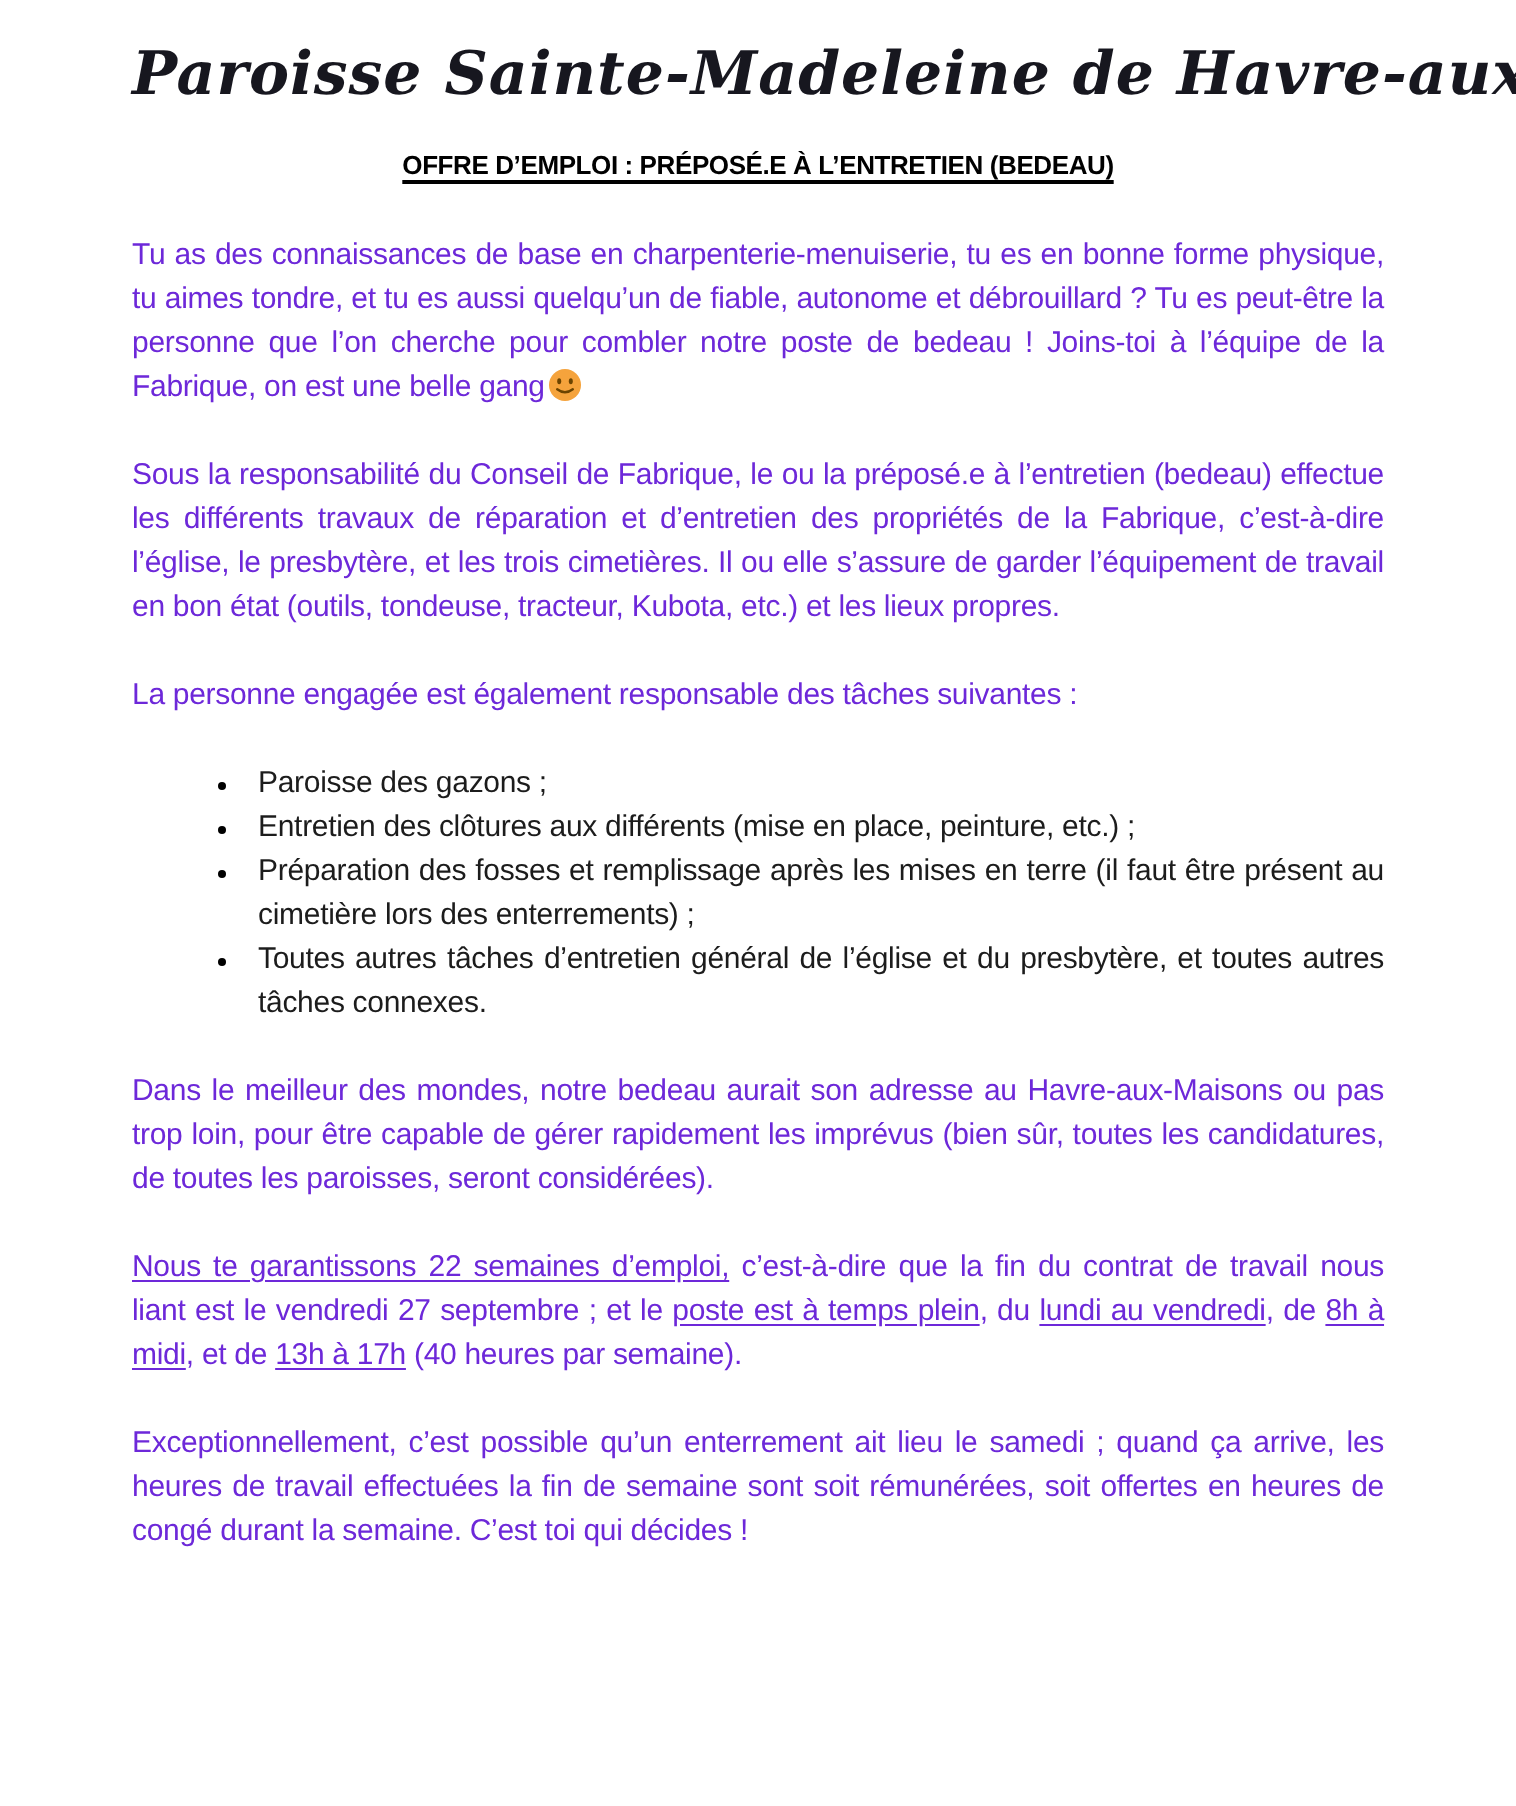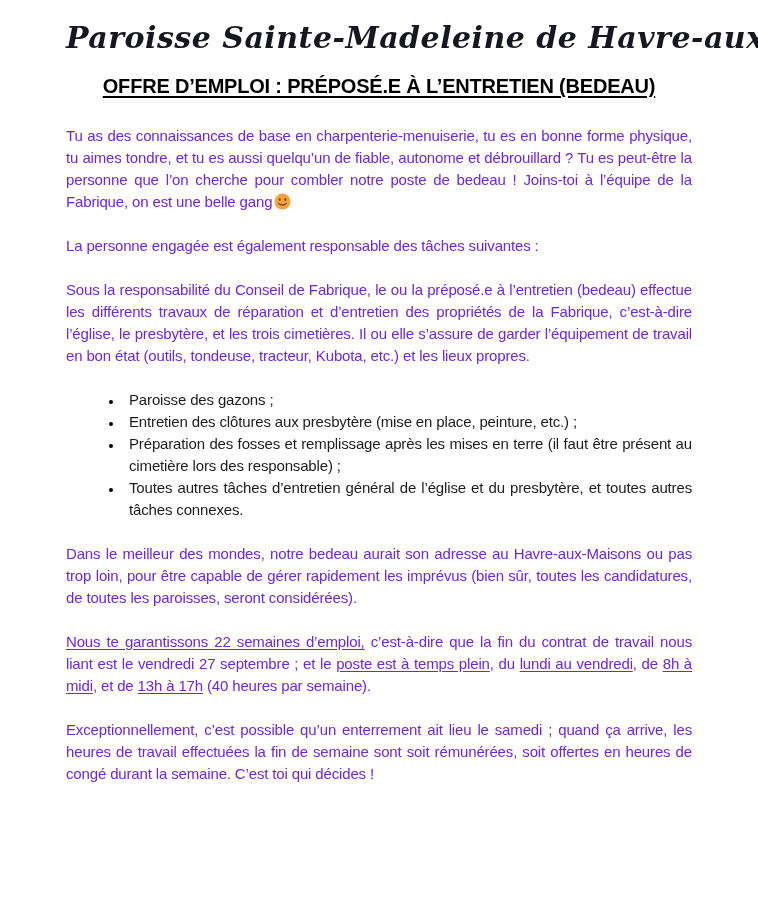--- a/index.html
+++ b/index.html
@@ -28,21 +28,21 @@
     font-style: italic;
     font-weight: 700;
     font-size: 30px;
     letter-spacing: 0.5px;
     color: #17171f;
     white-space: nowrap;
   }
   .doc-subtitle {
     margin: 0 0 27px 0;
     text-align: center;
-    font-size: 20px;
+    font-size: 13px;
     font-weight: 700;
     letter-spacing: -0.2px;
     color: #000000;
   }
   .doc-subtitle .sub-inner {
     text-decoration: underline;
     text-decoration-thickness: 1.5px;
     text-underline-offset: 3px;
   }
   .para {
@@ -92,28 +92,28 @@
 
   <h2 class="doc-subtitle"><span class="sub-inner">OFFRE D’EMPLOI : PRÉPOSÉ.E À L’ENTRETIEN (BEDEAU)</span></h2>
 
   <p class="para"><span>Tu as des connaissances de base en charpenterie-menuiserie, tu es en bonne forme physique, tu aimes tondre, et tu es aussi quelqu’un de fiable, autonome et débrouillard ? Tu es peut-être la personne que l’on cherche pour combler notre poste de bedeau ! Joins-toi à l’équipe de la Fabrique, on est une belle gang</span><span class="emoji-wrap"><svg width="17" height="17" viewBox="0 0 17 17" aria-hidden="true">
           <circle cx="8.5" cy="8.5" r="8" fill="#F5A33C"></circle>
           <ellipse cx="5.6" cy="6.6" rx="1.0" ry="1.5" fill="#6b4300"></ellipse>
           <ellipse cx="11.4" cy="6.6" rx="1.0" ry="1.5" fill="#6b4300"></ellipse>
           <path d="M4.6 10.6 Q8.5 13.6 12.4 10.6" stroke="#6b4300" stroke-width="1.2" fill="none" stroke-linecap="round"></path>
         </svg></span></p>
 
+  <p class="para">Sous la responsabilité du Conseil de Fabrique, le ou la préposé.e à l’entretien (bedeau) effectue les différents travaux de réparation et d’entretien des propriétés de la Fabrique, c’est-à-dire l’église, le presbytère, et les trois cimetières. Il ou elle s’assure de garder l’équipement de travail en bon état (outils, tondeuse, tracteur, Kubota, etc.) et les lieux propres.</p>
+
   <p class="para">La personne engagée est également responsable des tâches suivantes :</p>
-
-  <p class="para">Sous la responsabilité du Conseil de Fabrique, le ou la préposé.e à l’entretien (bedeau) effectue les différents travaux de réparation et d’entretien des propriétés de la Fabrique, c’est-à-dire l’église, le presbytère, et les trois cimetières. Il ou elle s’assure de garder l’équipement de travail en bon état (outils, tondeuse, tracteur, Kubota, etc.) et les lieux propres.</p>
 
   <ul class="task-list">
     <li>Paroisse des gazons ;</li>
-    <li>Entretien des clôtures aux presbytère (mise en place, peinture, etc.) ;</li>
-    <li>Préparation des fosses et remplissage après les mises en terre (il faut être présent au cimetière lors des responsable) ;</li>
+    <li>Entretien des clôtures aux différents (mise en place, peinture, etc.) ;</li>
+    <li>Préparation des fosses et remplissage après les mises en terre (il faut être présent au cimetière lors des enterrements) ;</li>
     <li>Toutes autres tâches d’entretien général de l’église et du presbytère, et toutes autres tâches connexes.</li>
   </ul>
 
   <p class="para">Dans le meilleur des mondes, notre bedeau aurait son adresse au Havre-aux-Maisons ou pas trop loin, pour être capable de gérer rapidement les imprévus (bien sûr, toutes les candidatures, de toutes les paroisses, seront considérées).</p>
 
 
   <p class="para"><span class="u">Nous te garantissons 22 semaines d’emploi,</span><span> c’est-à-dire que la fin du contrat de travail nous liant est le vendredi 27 septembre ; et le </span><span class="u">poste est à temps plein</span><span>, du </span><span class="u">lundi au vendredi</span><span>, de </span><span class="u">8h à midi</span><span>, et de </span><span class="u">13h à 17h</span><span> (40 heures par semaine).</span></p>
 
   <p class="para">Exceptionnellement, c’est possible qu’un enterrement ait lieu le samedi ; quand ça arrive, les heures de travail effectuées la fin de semaine sont soit rémunérées, soit offertes en heures de congé durant la semaine. C’est toi qui décides !</p>
 

